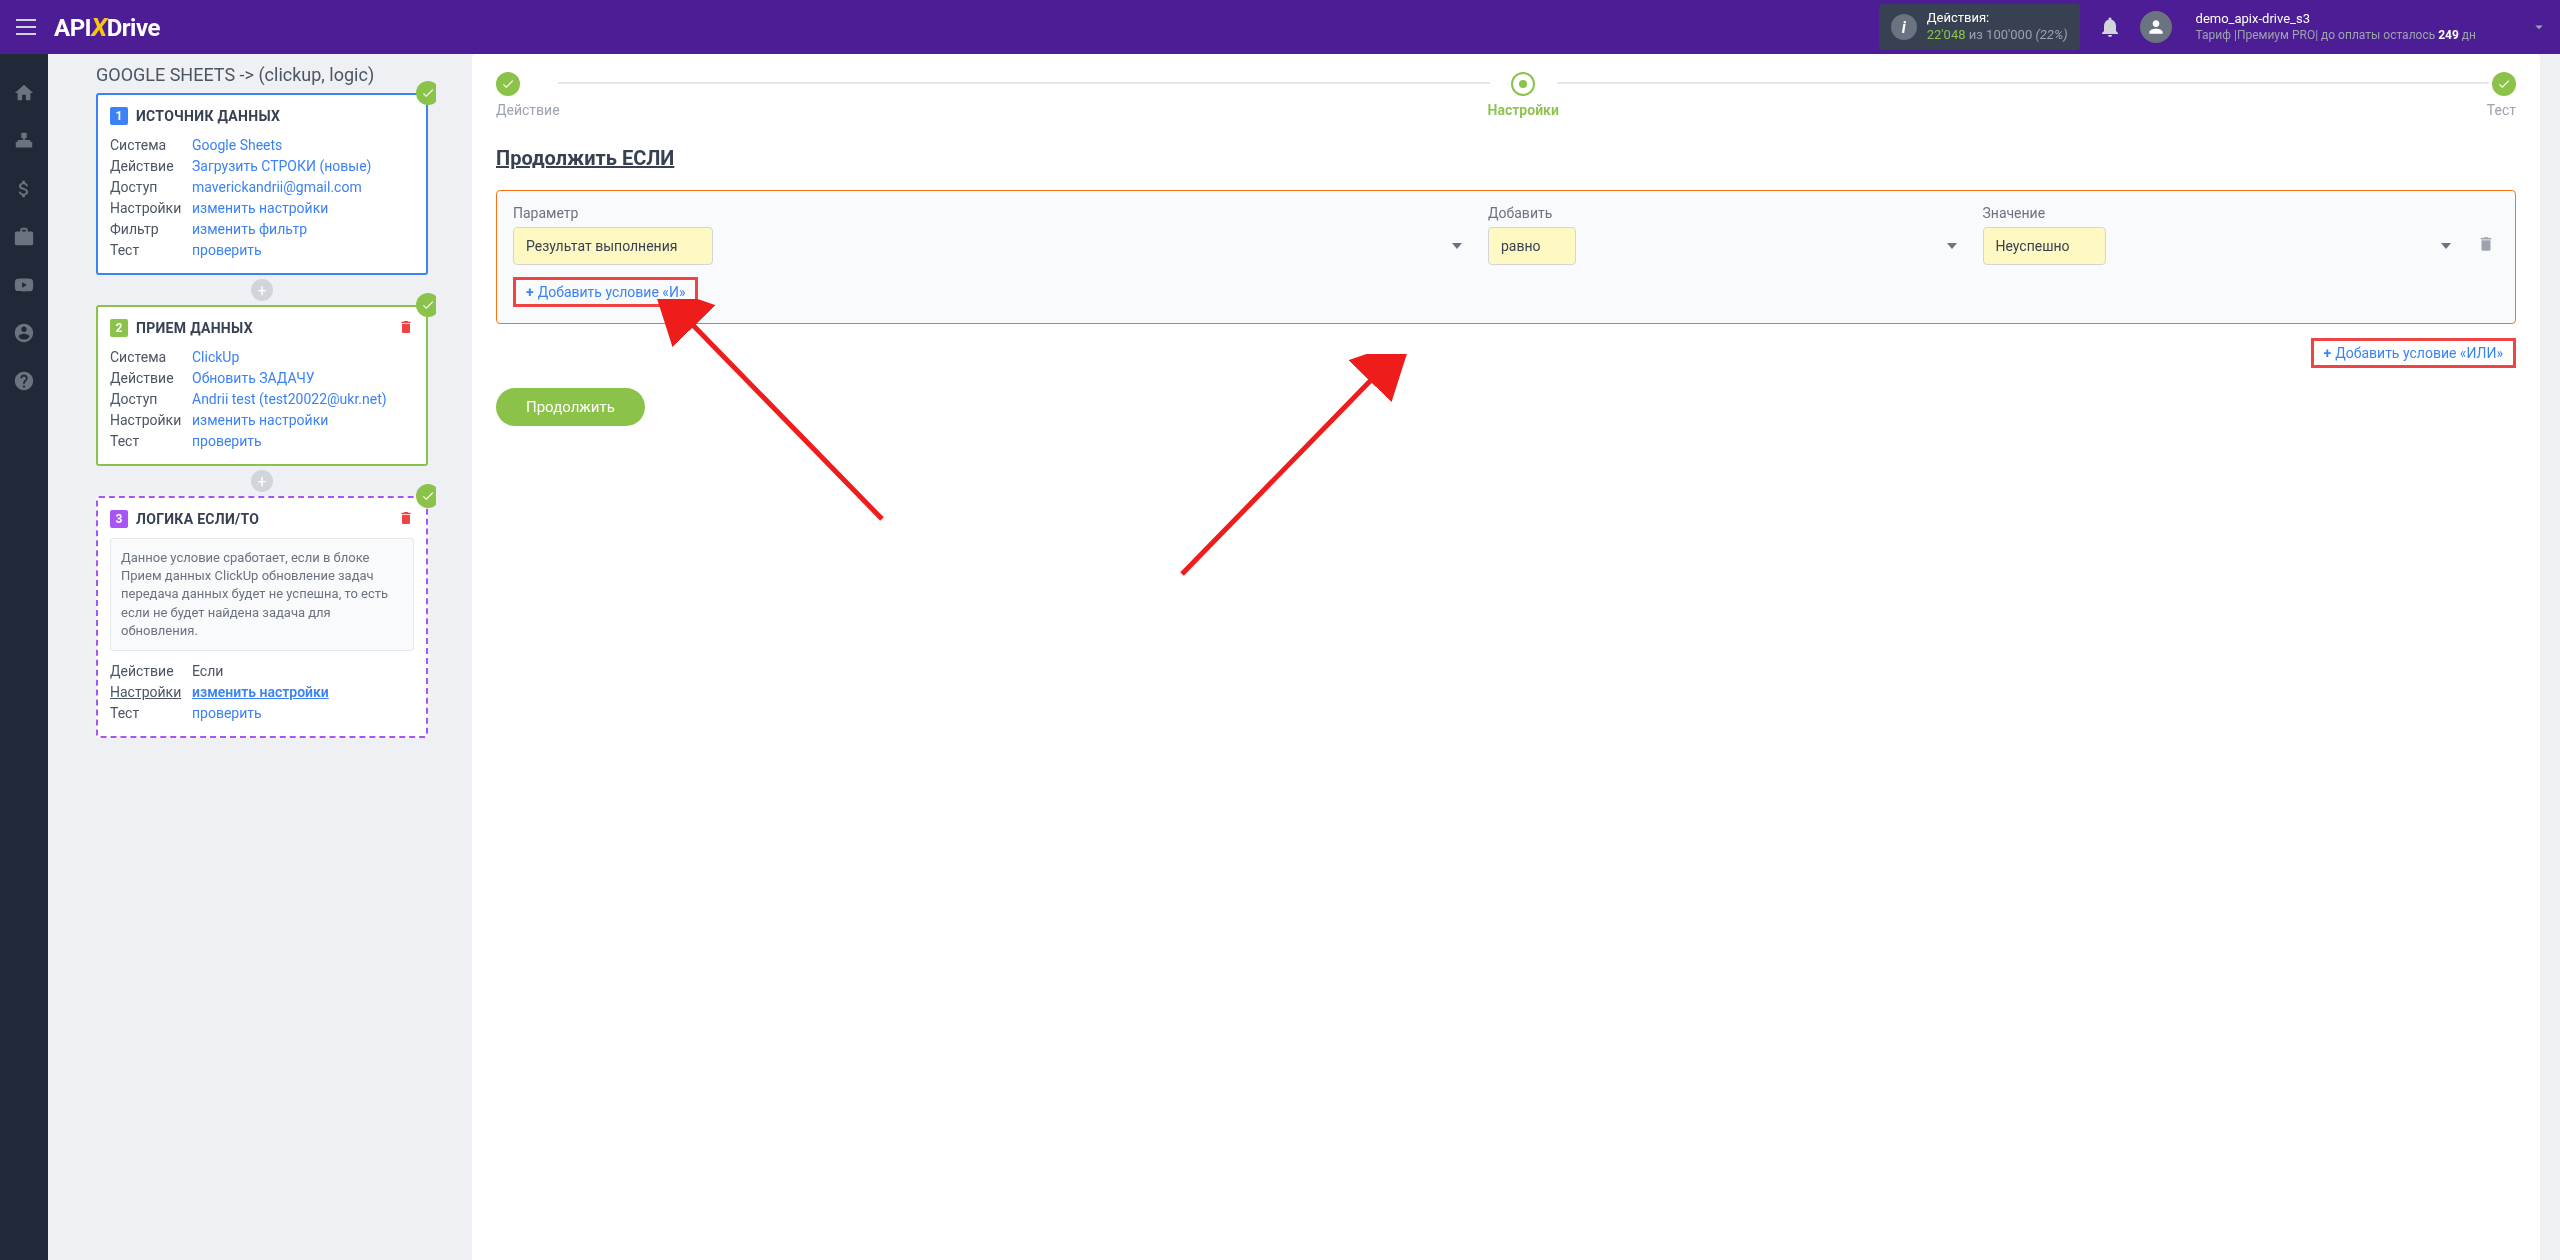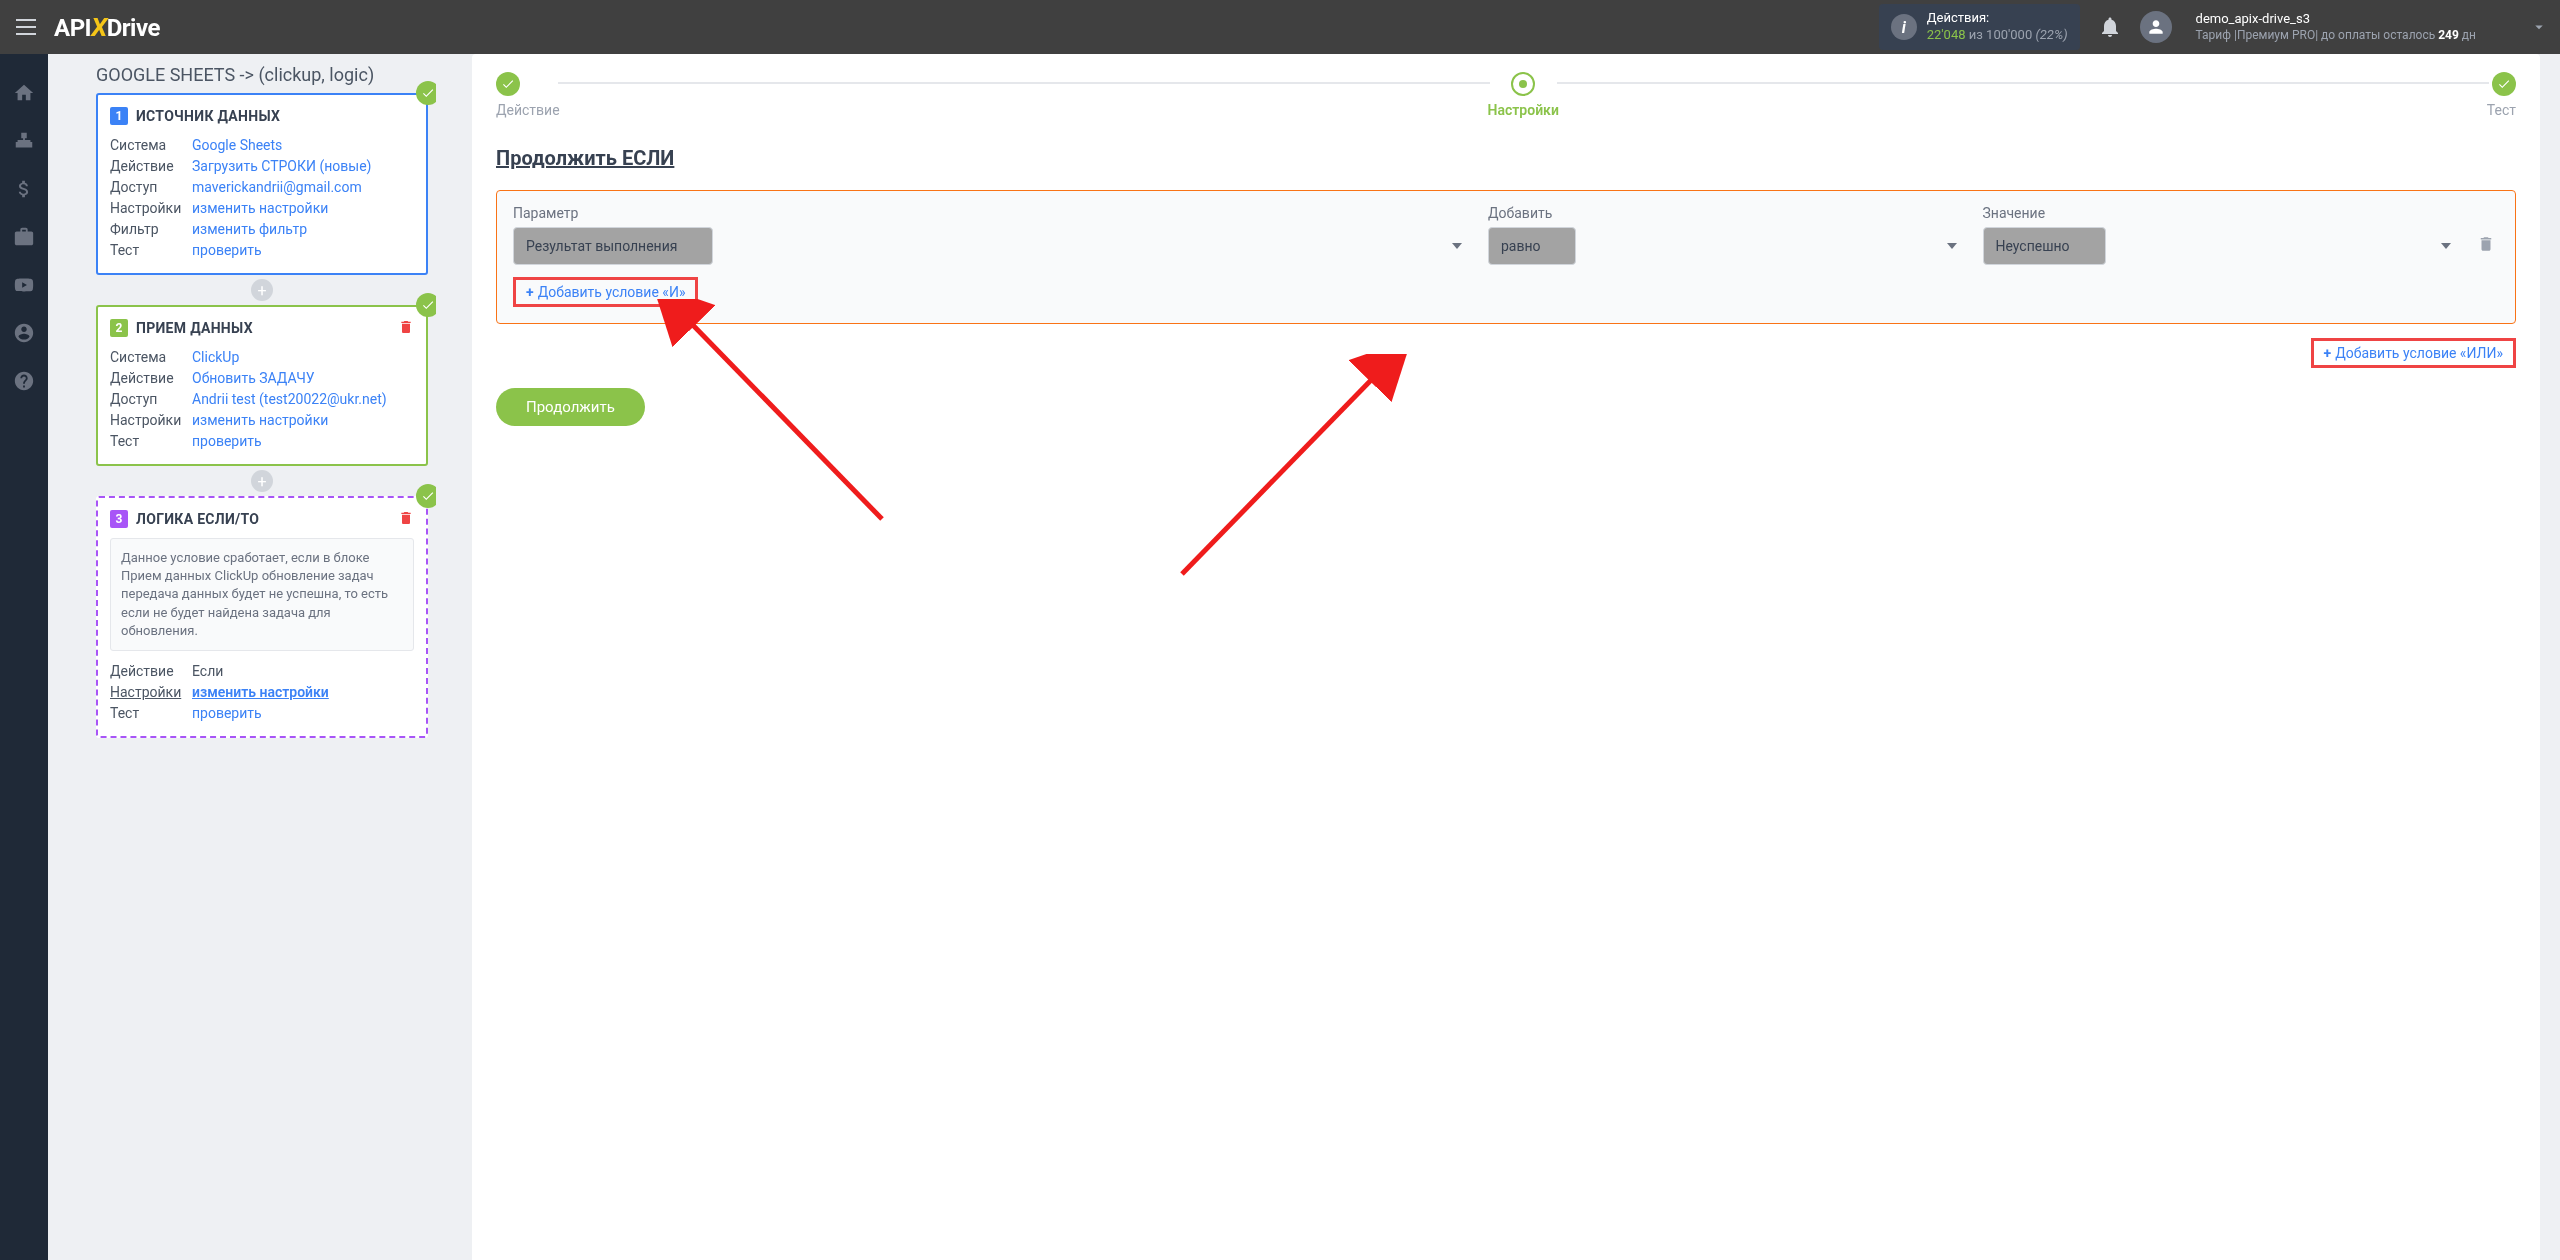--- a/index.html
+++ b/index.html
@@ -1,18 +1,18 @@
 <!DOCTYPE html>
 <html><head>
 <meta charset="utf-8">
 <style>
 * { margin: 0; padding: 0; box-sizing: border-box; font-family: -apple-system, BlinkMacSystemFont, "Segoe UI", Roboto, Arial, sans-serif; }
 body { background: #f5f6f8; color: #333; overflow: hidden; }
 
-.topbar { background: #404040; height: 54px; display: flex; align-items: center; padding: 0 12px; color: #fff; }
+.topbar { background: #4c1d95; height: 54px; display: flex; align-items: center; padding: 0 12px; color: #fff; }
 .menu-icon { width: 28px; height: 28px; cursor: pointer; display: flex; flex-direction: column; justify-content: center; gap: 5px; padding: 4px; }
 .menu-icon span { display: block; height: 2px; background: #d1d5db; }
 .logo { font-size: 24px; font-weight: 700; margin-left: 14px; letter-spacing: -0.5px; }
 .logo .api { color: #fff; }
 .logo .x { color: #f5c518; font-style: italic; font-size: 26px; }
 .logo .drive { color: #fff; }
 .top-spacer { flex: 1; }
 .actions-box { background: #374151; border-radius: 4px; padding: 6px 12px; display: flex; align-items: center; gap: 10px; margin-right: 18px; }
 .actions-box .info-ic { width: 26px; height: 26px; border-radius: 50%; background: #6b7280; display: flex; align-items: center; justify-content: center; font-weight: 700; font-style: italic; }
 .actions-box .txt { font-size: 13px; line-height: 1.3; }
@@ -79,21 +79,21 @@
 .step.left { align-items: flex-start; }
 .step.right { align-items: flex-end; }
 
 .section-title { font-size: 20px; font-weight: 700; color: #374151; text-decoration: underline; margin-bottom: 20px; }
 
 .cond-box { background: #f9fafb; border: 1px solid #f97316; border-radius: 4px; padding: 14px 16px 16px 16px; margin-bottom: 14px; }
 .cond-row { display: flex; gap: 14px; align-items: flex-end; }
 .cond-col { flex: 1; display: flex; flex-direction: column; gap: 6px; }
 .cond-col.param { flex: 2; }
 .cond-lbl { font-size: 14px; color: #6b7280; }
-.sel { height: 38px; border: 1px solid #d1d5db; border-radius: 4px; background: #a3a3a3; padding: 0 34px 0 12px; font-size: 14px; color: #374151; appearance: none; position: relative; cursor:pointer; }
+.sel { height: 38px; border: 1px solid #d1d5db; border-radius: 4px; background: #fef9c3; padding: 0 34px 0 12px; font-size: 14px; color: #374151; appearance: none; position: relative; cursor:pointer; }
 .sel-wrap { position: relative; }
 .sel-wrap::after { content:''; position:absolute; right:12px; top:16px; width:0; height:0; border-left:5px solid transparent; border-right:5px solid transparent; border-top:6px solid #6b7280; pointer-events:none; }
 .del-col { width: 22px; padding-bottom: 8px; }
 .del-col svg { width: 18px; height: 18px; fill: #9ca3af; cursor:pointer; }
 
 .add-and-link { margin-top: 12px; display: inline-flex; align-items: center; gap: 4px; color: #3b82f6; font-size: 14px; cursor: pointer; padding: 4px 10px; }
 .add-and-link.boxed { border: 3px solid #ef4444; }
 .plus { font-weight: 700; }
 
 .add-or-row { display:flex; justify-content:flex-end; margin-bottom: 20px;}

